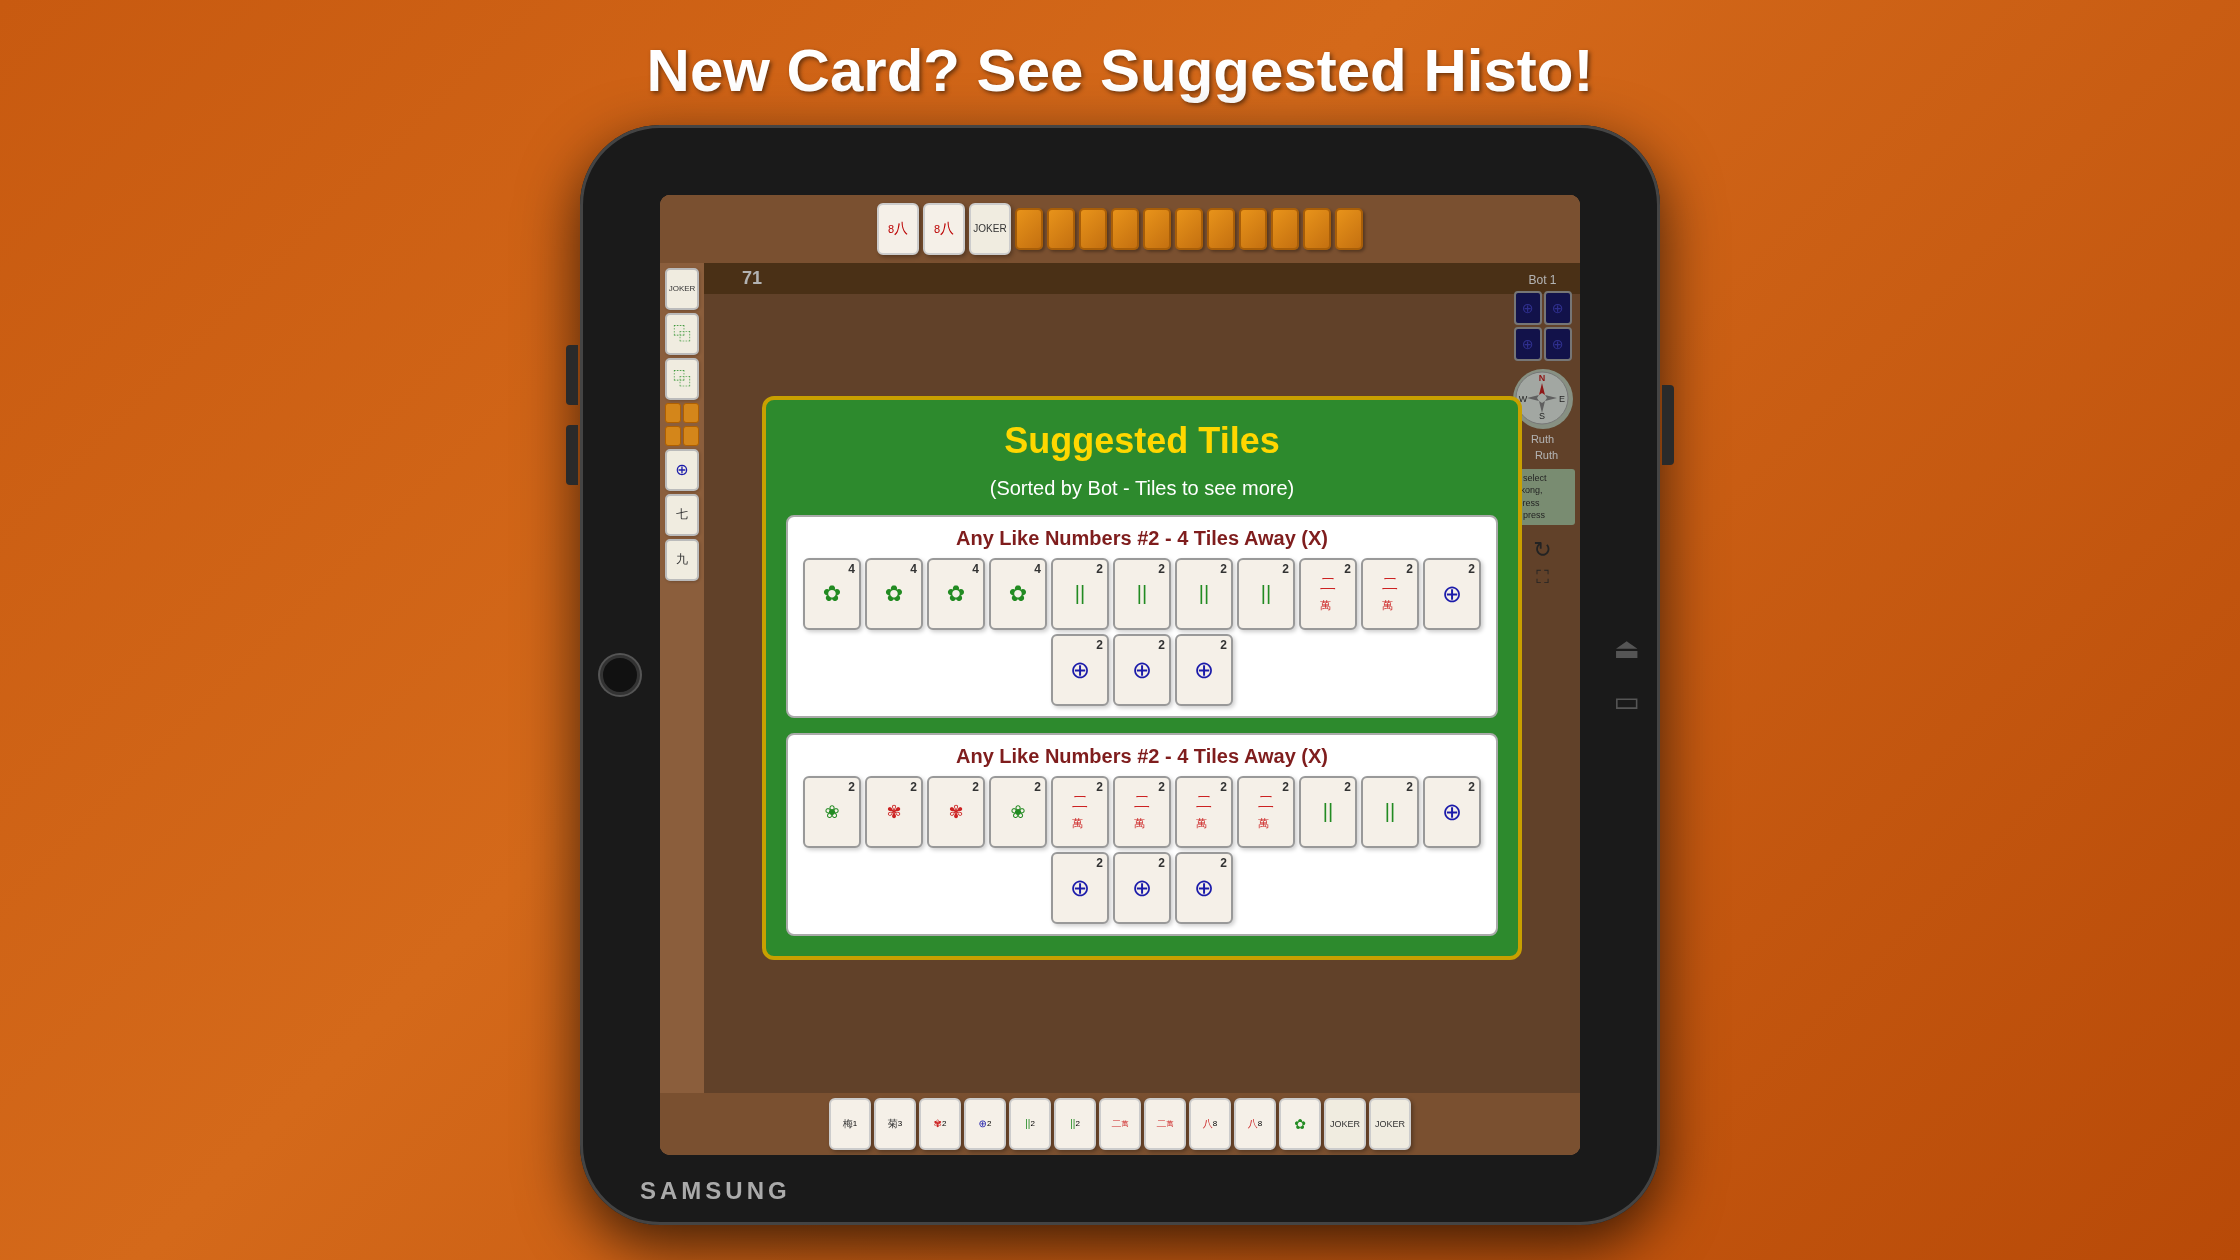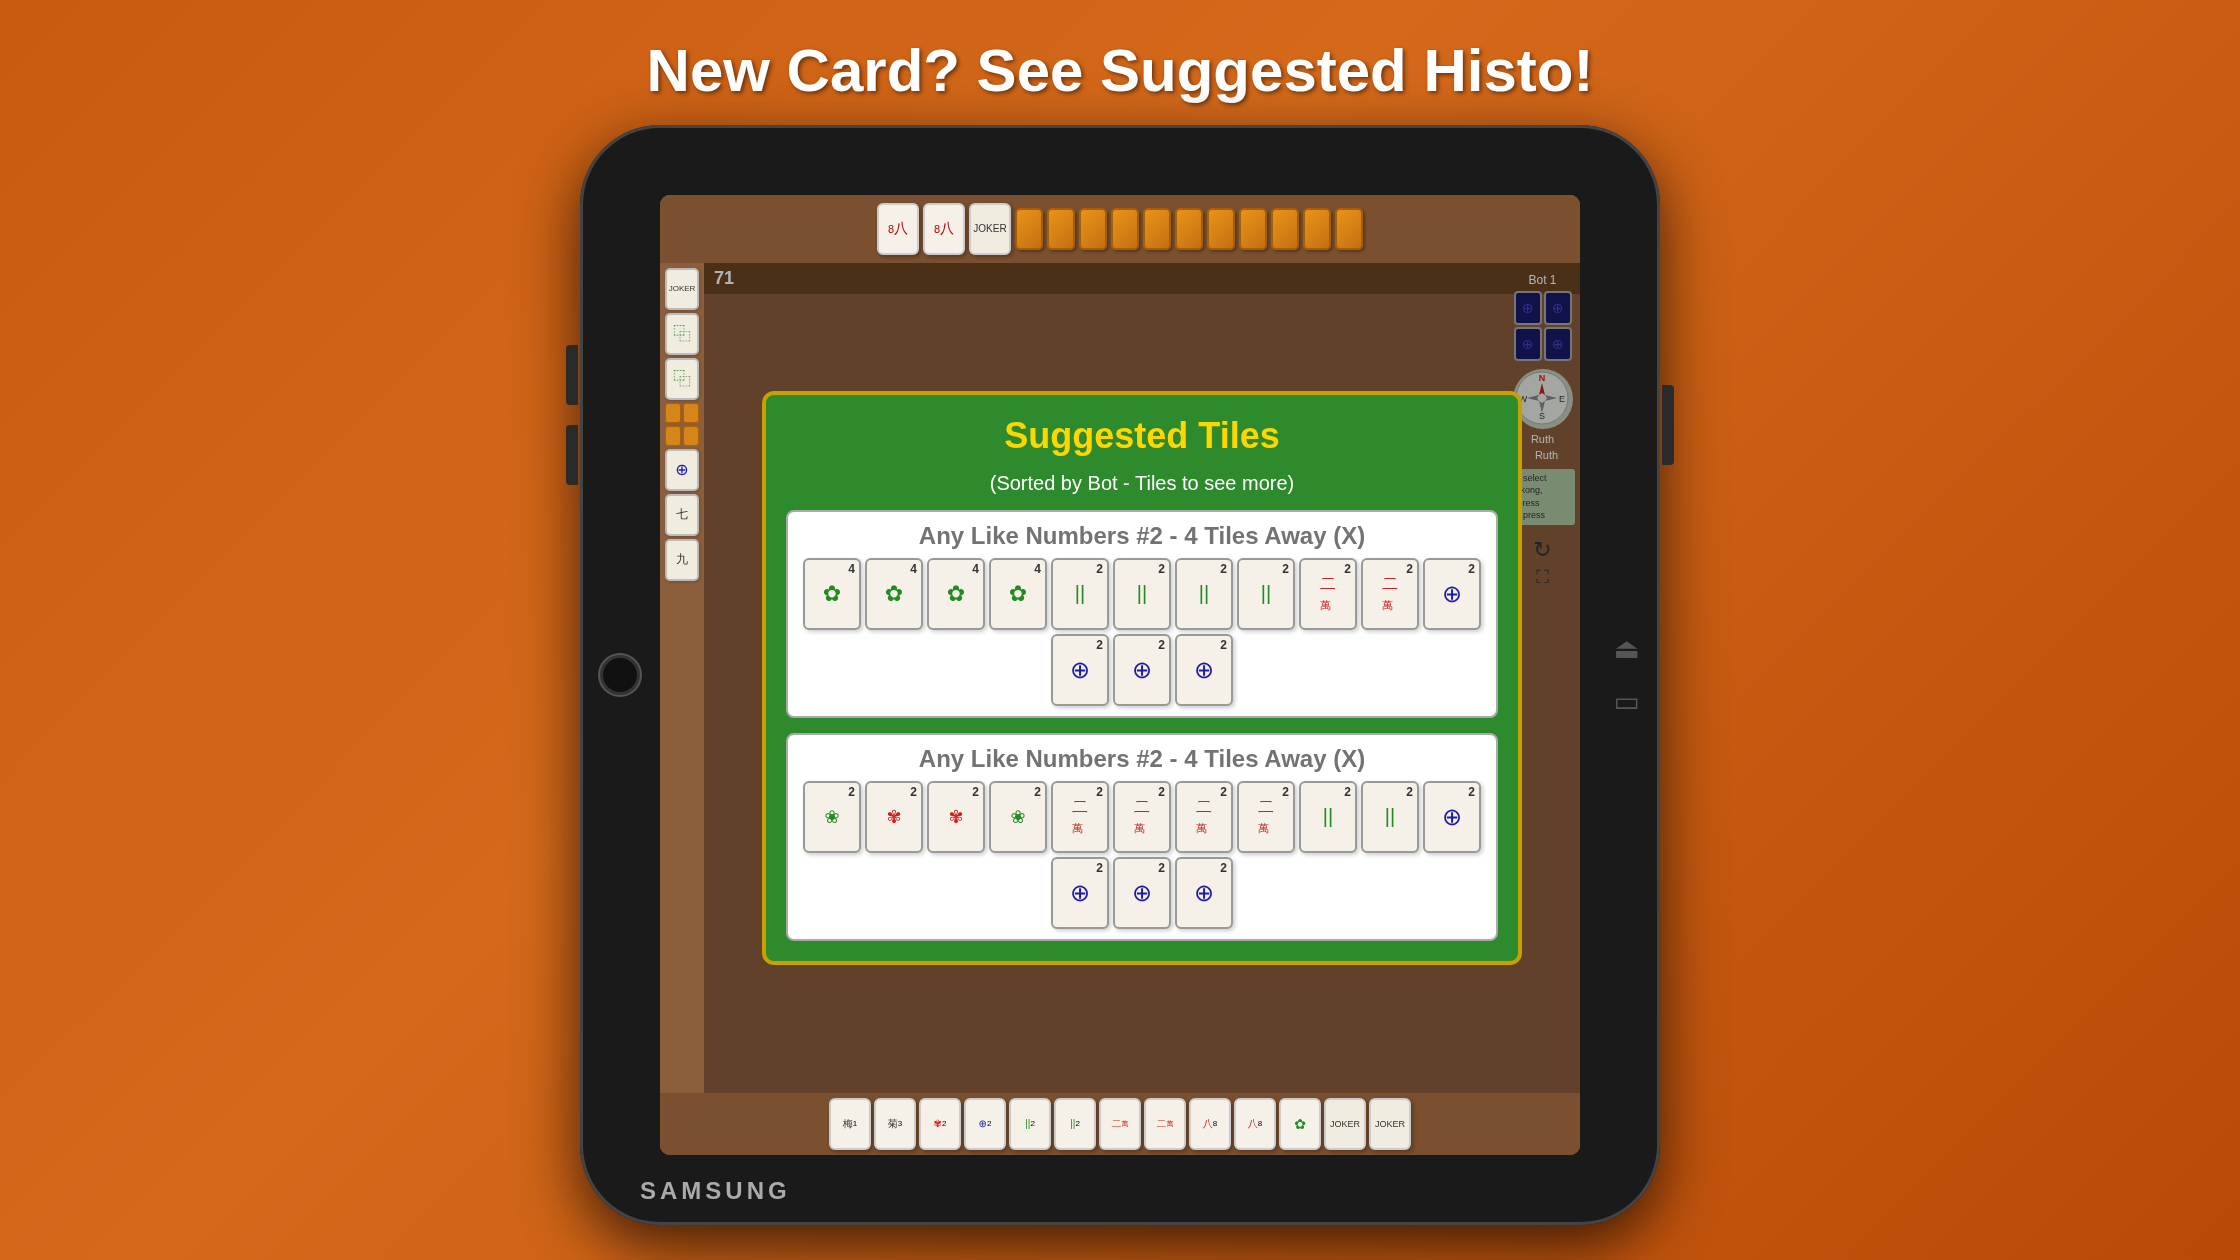--- a/index.html
+++ b/index.html
@@ -194,22 +194,22 @@
 
     .hand-section {
       background: white;
       border: 2px solid #aaa;
       border-radius: 8px;
       width: 100%;
       padding: 10px;
     }
 
     .hand-title {
-      color: #737373;
-      font-size: 24px;
+      color: #7f1d1d;
+      font-size: 20px;
       font-weight: bold;
       text-align: center;
       margin-bottom: 8px;
     }
 
     .tiles-row {
       display: flex;
       gap: 4px;
       justify-content: center;
       flex-wrap: wrap;
@@ -311,20 +311,21 @@
       background: #f0ece0;
       color: #333;
       font-size: 10px;
     }
 
     
     .score-num {
       color: white;
       font-size: 18px;
       font-weight: bold;
+      margin-left: 28px;
     }
 
     
     .phone-right-btns {
       position: absolute;
       right: 20px;
       top: 50%;
       transform: translateY(-50%);
       display: flex;
       flex-direction: column;

